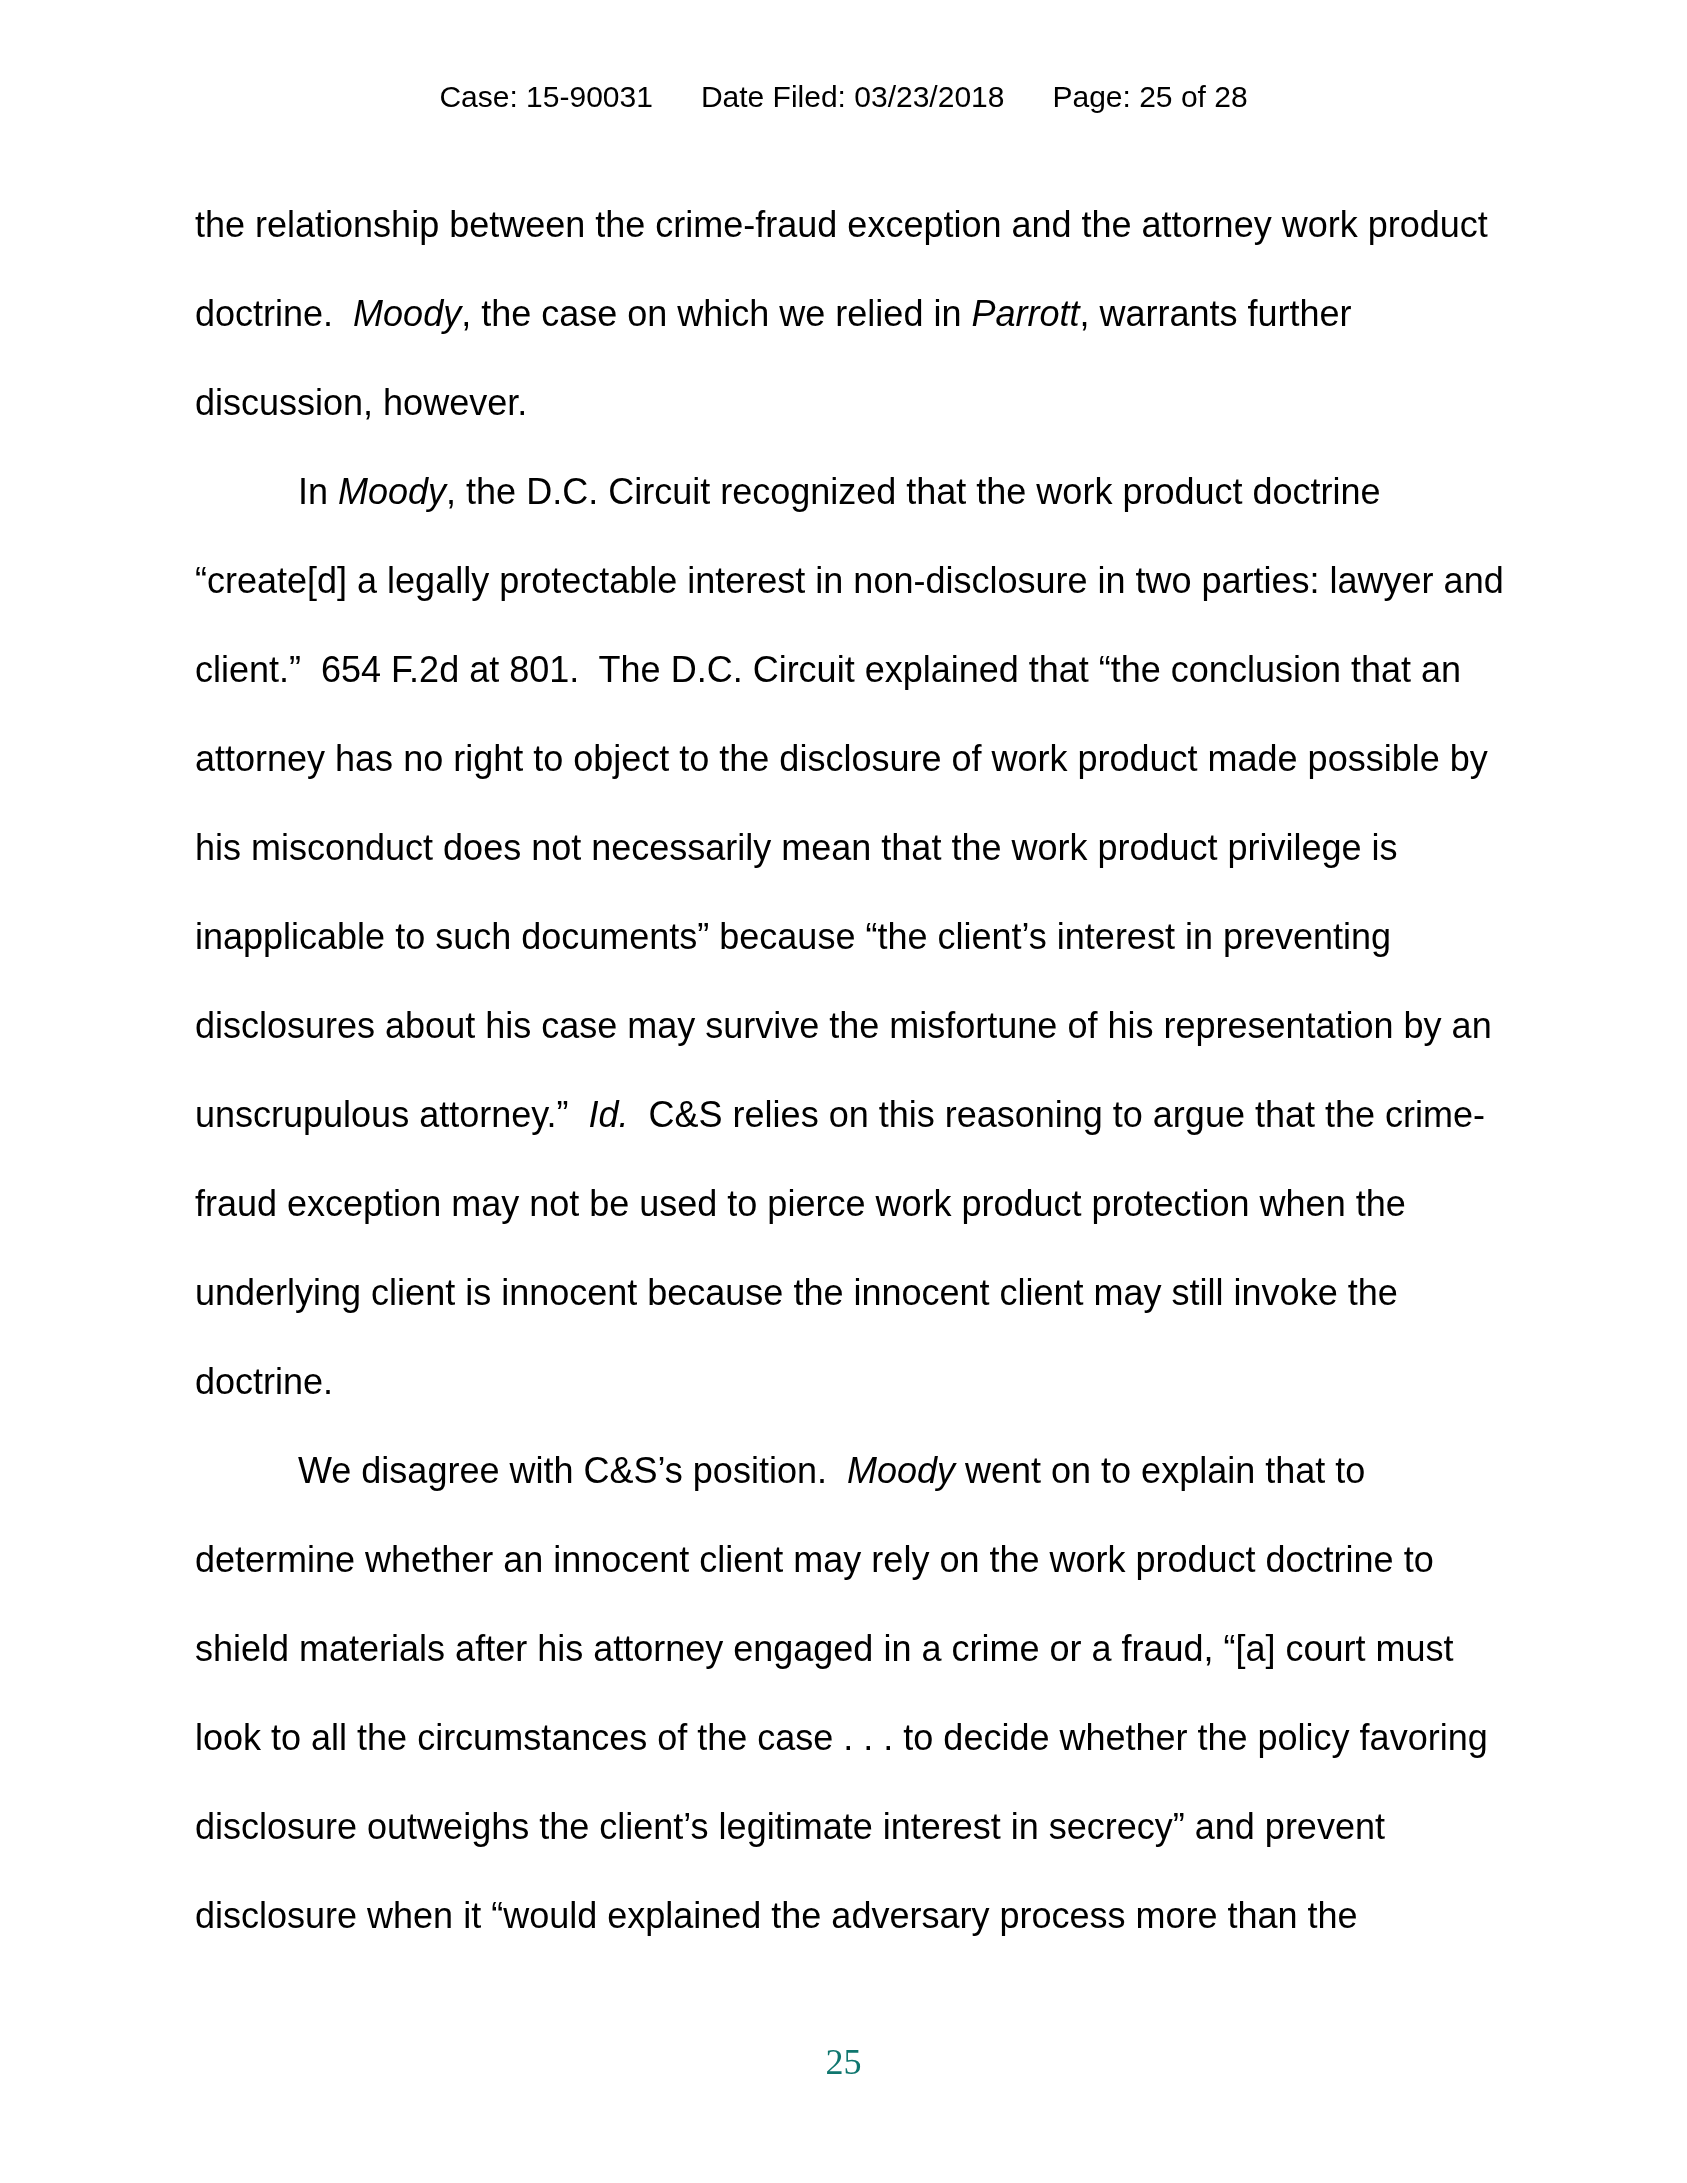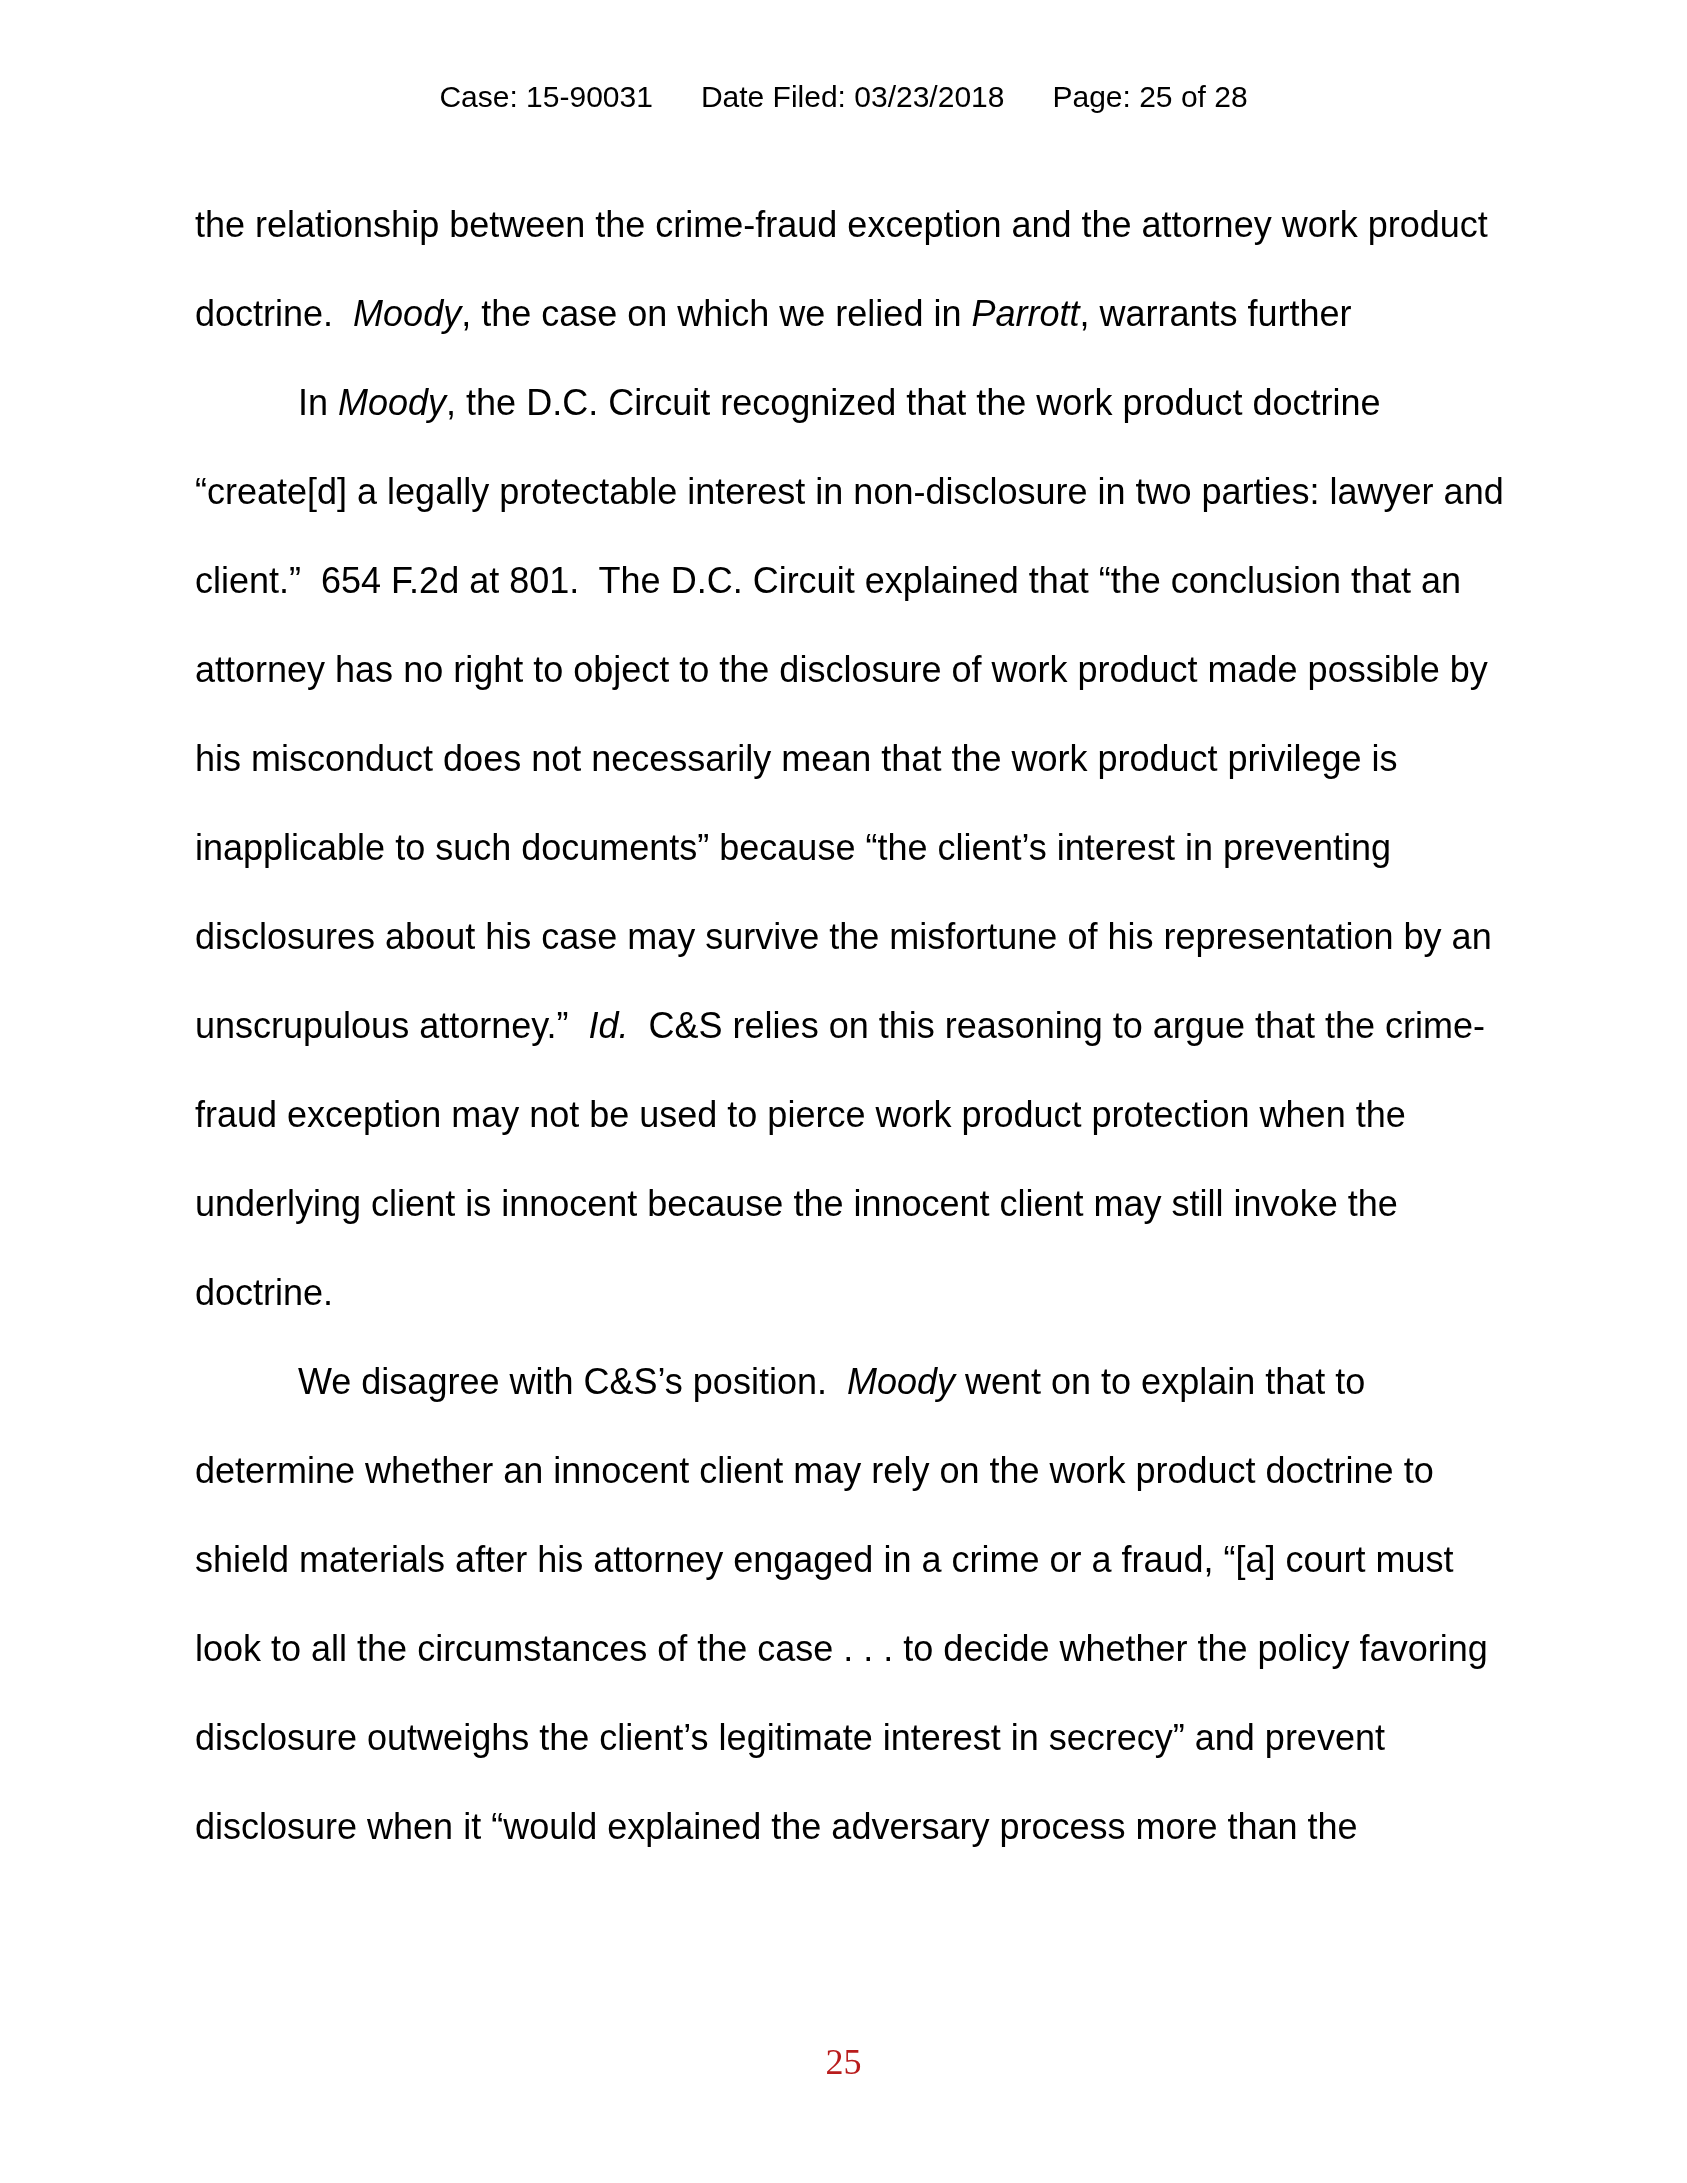--- a/index.html
+++ b/index.html
@@ -51,36 +51,37 @@
   }
   .footer {
     position: absolute;
     top: 2044px;
     left: 0;
     right: 0;
     text-align: center;
     font-family: "Liberation Serif", serif;
     font-size: 36px;
     line-height: 1;
-    color: #b91c1c;
+    color: #0f766e;
   }
 </style>
 </head>
 <body>
 
 <div class="page">
   <div class="header">
     <span>Case: 15-90031</span>
     <span>Date Filed: 03/23/2018</span>
     <span>Page: 25 of 28</span>
   </div>
 
   <div class="body-text">
       <div class="line"><span>the relationship between the crime-fraud exception and the attorney work product</span></div>
       <div class="line"><span>doctrine.  </span><span class="italic">Moody</span><span>, the case on which we relied in </span><span class="italic">Parrott</span><span>, warrants further</span></div>
+      <div class="line"><span>discussion, however.</span></div>
       <div class="line indent"><span>In </span><span class="italic">Moody</span><span>, the D.C. Circuit recognized that the work product doctrine</span></div>
       <div class="line"><span>“create[d] a legally protectable interest in non-disclosure in two parties: lawyer and</span></div>
       <div class="line"><span>client.”  654 F.2d at 801.  The D.C. Circuit explained that “the conclusion that an</span></div>
       <div class="line"><span>attorney has no right to object to the disclosure of work product made possible by</span></div>
       <div class="line"><span>his misconduct does not necessarily mean that the work product privilege is</span></div>
       <div class="line"><span>inapplicable to such documents” because “the client’s interest in preventing</span></div>
       <div class="line"><span>disclosures about his case may survive the misfortune of his representation by an</span></div>
       <div class="line"><span>unscrupulous attorney.”  </span><span class="italic">Id.</span><span>  C&amp;S relies on this reasoning to argue that the crime-</span></div>
       <div class="line"><span>fraud exception may not be used to pierce work product protection when the</span></div>
       <div class="line"><span>underlying client is innocent because the innocent client may still invoke the</span></div>

